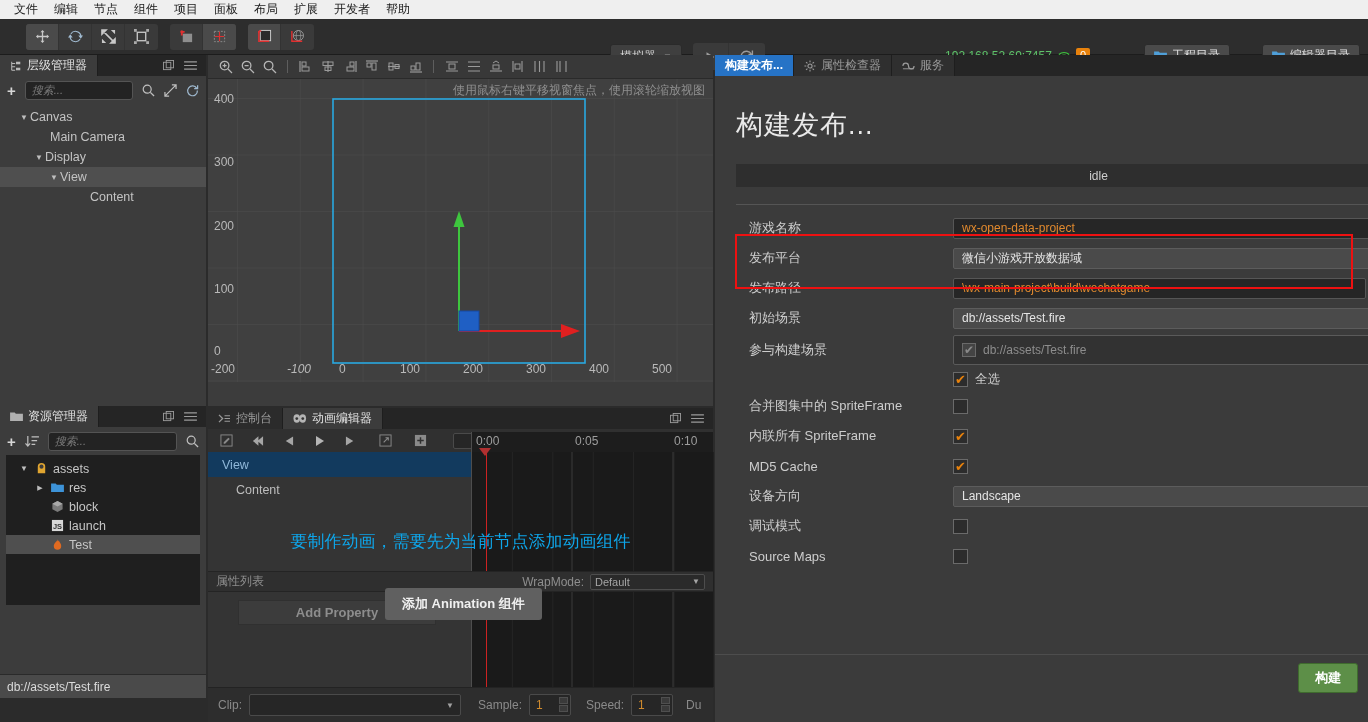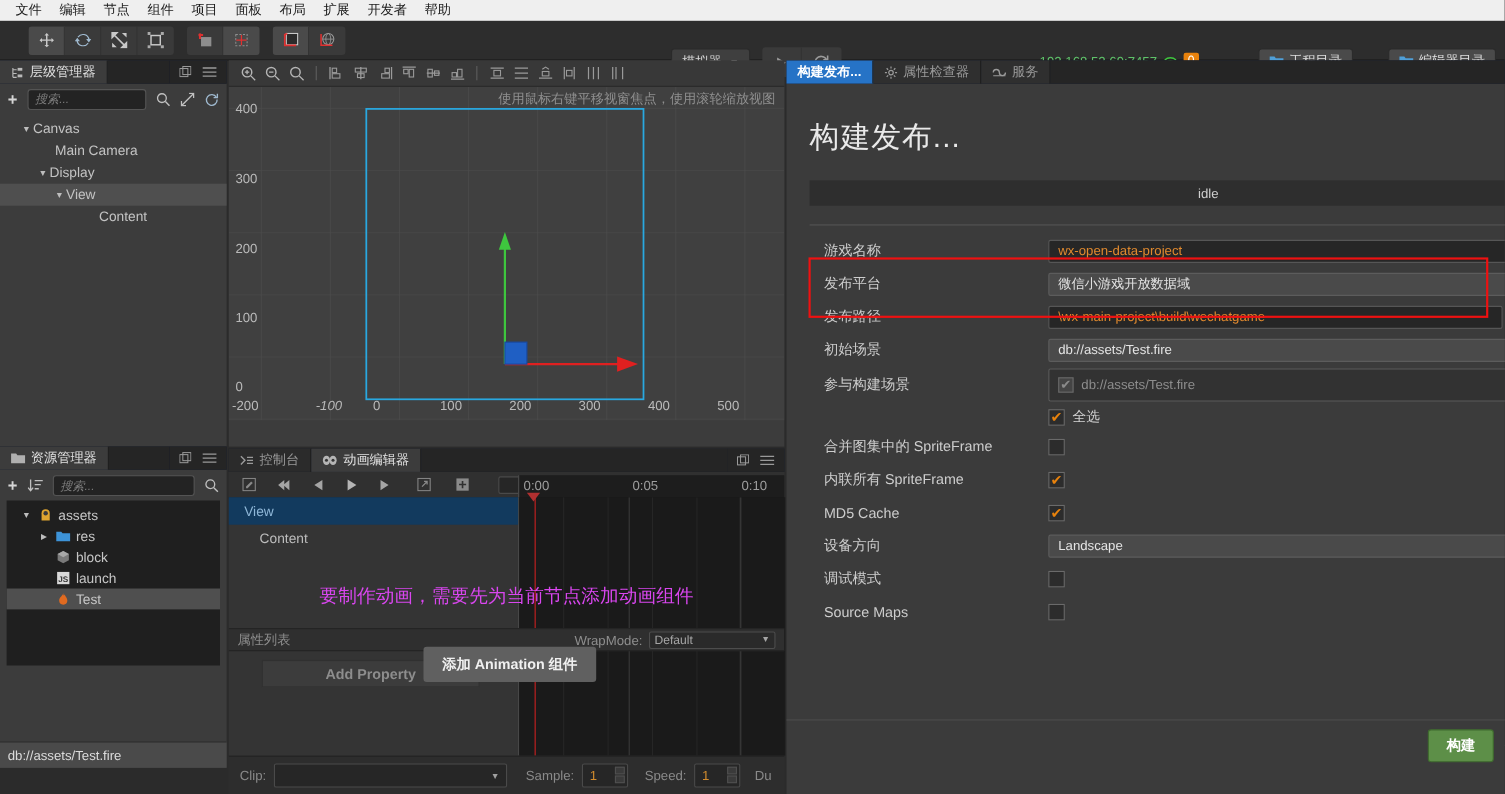--- a/index.html
+++ b/index.html
@@ -60,21 +60,21 @@
   .dirbtn {
     position: absolute; top: 25px; height: 23px; background: #4a4a4a;
     border: 1px solid #2b2b2b; border-radius: 3px; display: flex; align-items: center;
     gap: 5px; padding: 0 9px; color: #e0e0e0; font-size: 12px;
   }
   .dirbtn.b1 { right: 138px; }
   .dirbtn.b2 { right: 8px; }
 
   
   .panel-tabs {
-    height: 21px; background: #0f172a; display: flex; align-items: stretch;
+    height: 21px; background: #7dd3fc; display: flex; align-items: stretch;
     position: relative;
   }
   .ptab {
     display: flex; align-items: center; gap: 5px; padding: 0 10px;
     background: #2f2f2f; color: #9a9a9a; font-size: 12px;
     border-right: 1px solid #1e1e1e; white-space: nowrap;
   }
   .ptab.active { background: #3c3c3c; color: #e2e2e2; }
   .ptab.active-blue { background: #2673c6; color: #ffffff; font-weight: bold; }
   .ptab-spacer { flex: 1; background: #252525; }
@@ -129,21 +129,21 @@
     border-radius: 2px; color: #9b9b9b; font-size: 9px; display: flex;
     align-items: center; justify-content: flex-end; padding-right: 5px; margin-left: 11px;
   }
   .timeline-head { position: absolute; left: 263px; top: 24px; right: 0; height: 20px; background: #1d1d1d; border-left: 1px solid #4d4d4d; }
   .tl-lbl { position: absolute; top: 2px; color: #9d9d9d; font-size: 12px; }
   .anim-left-list { position: absolute; left: 0; top: 44px; width: 263px; }
   .al-row { height: 25px; display: flex; align-items: center; color: #bcbcbc; font-size: 12.5px; padding-left: 14px; }
   .al-row.sel { background: #123a5e; color: #8fb7d8; }
   .anim-msg {
     position: absolute; left: 0; right: 0; top: 122px; text-align: center;
-    color: #d946ef; font-size: 17px;
+    color: #0ea5e9; font-size: 17px;
   }
   .proplist-bar {
     position: absolute; left: 0; right: 0; top: 163px; height: 21px; background: #2f2f2f;
     display: flex; align-items: center; padding: 0 8px; color: #8e8e8e; font-size: 12px;
     border-top: 1px solid #242424; border-bottom: 1px solid #242424;
   }
   .wrapsel {
     background: #2a2a2a; border: 1px solid #4d4d4d; border-radius: 2px; width: 115px; height: 16px;
     display: flex; align-items: center; justify-content: space-between; padding: 0 4px;
     color: #a5a5a5; font-size: 11px; margin-left: 6px;

